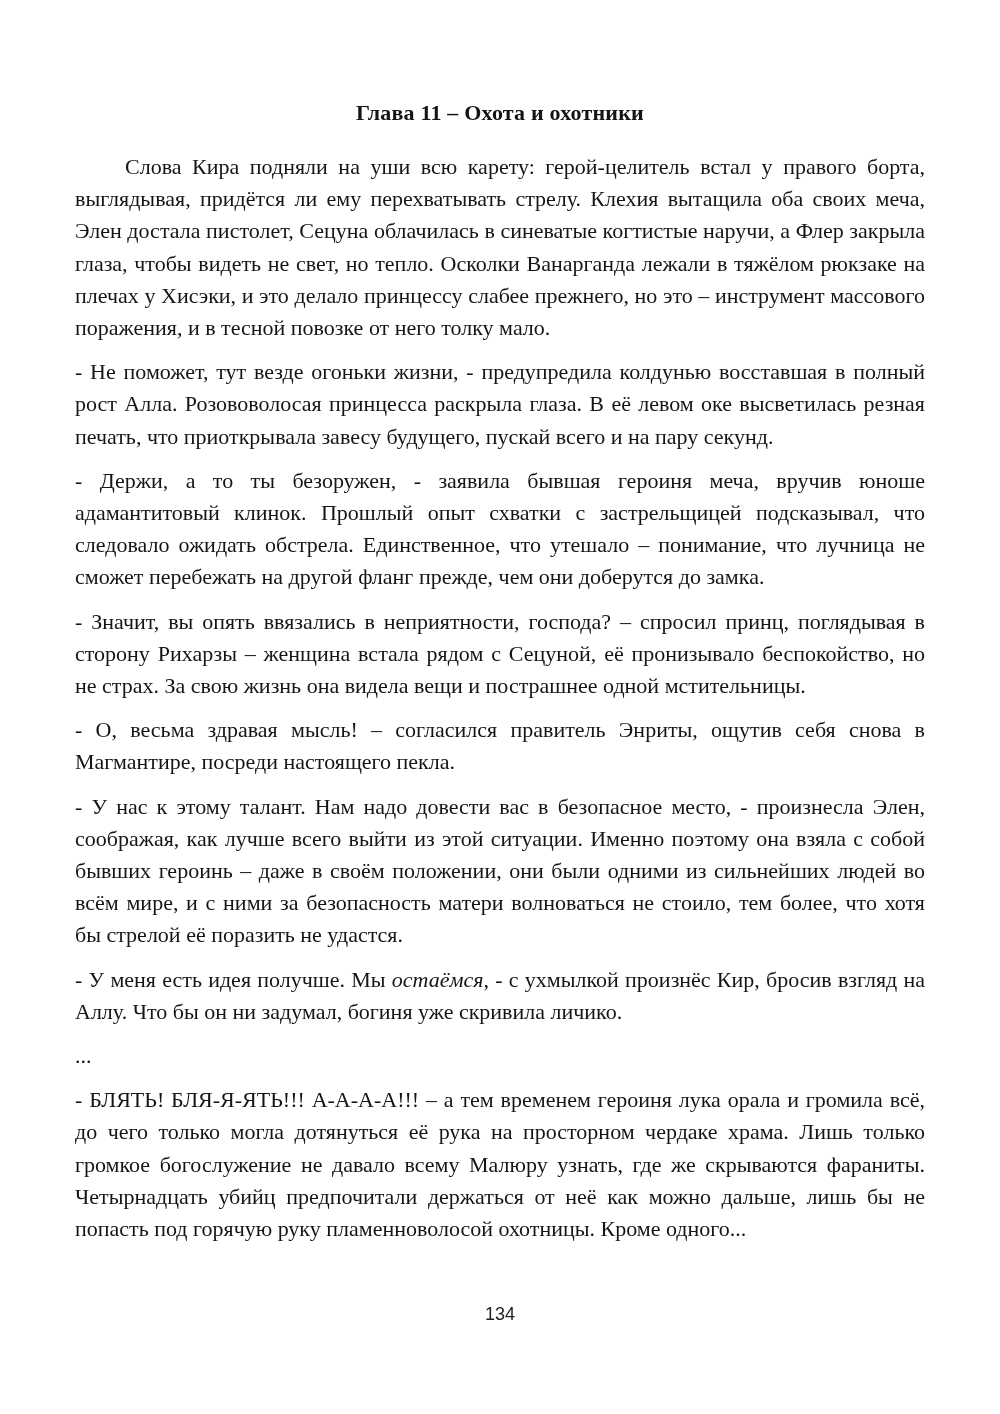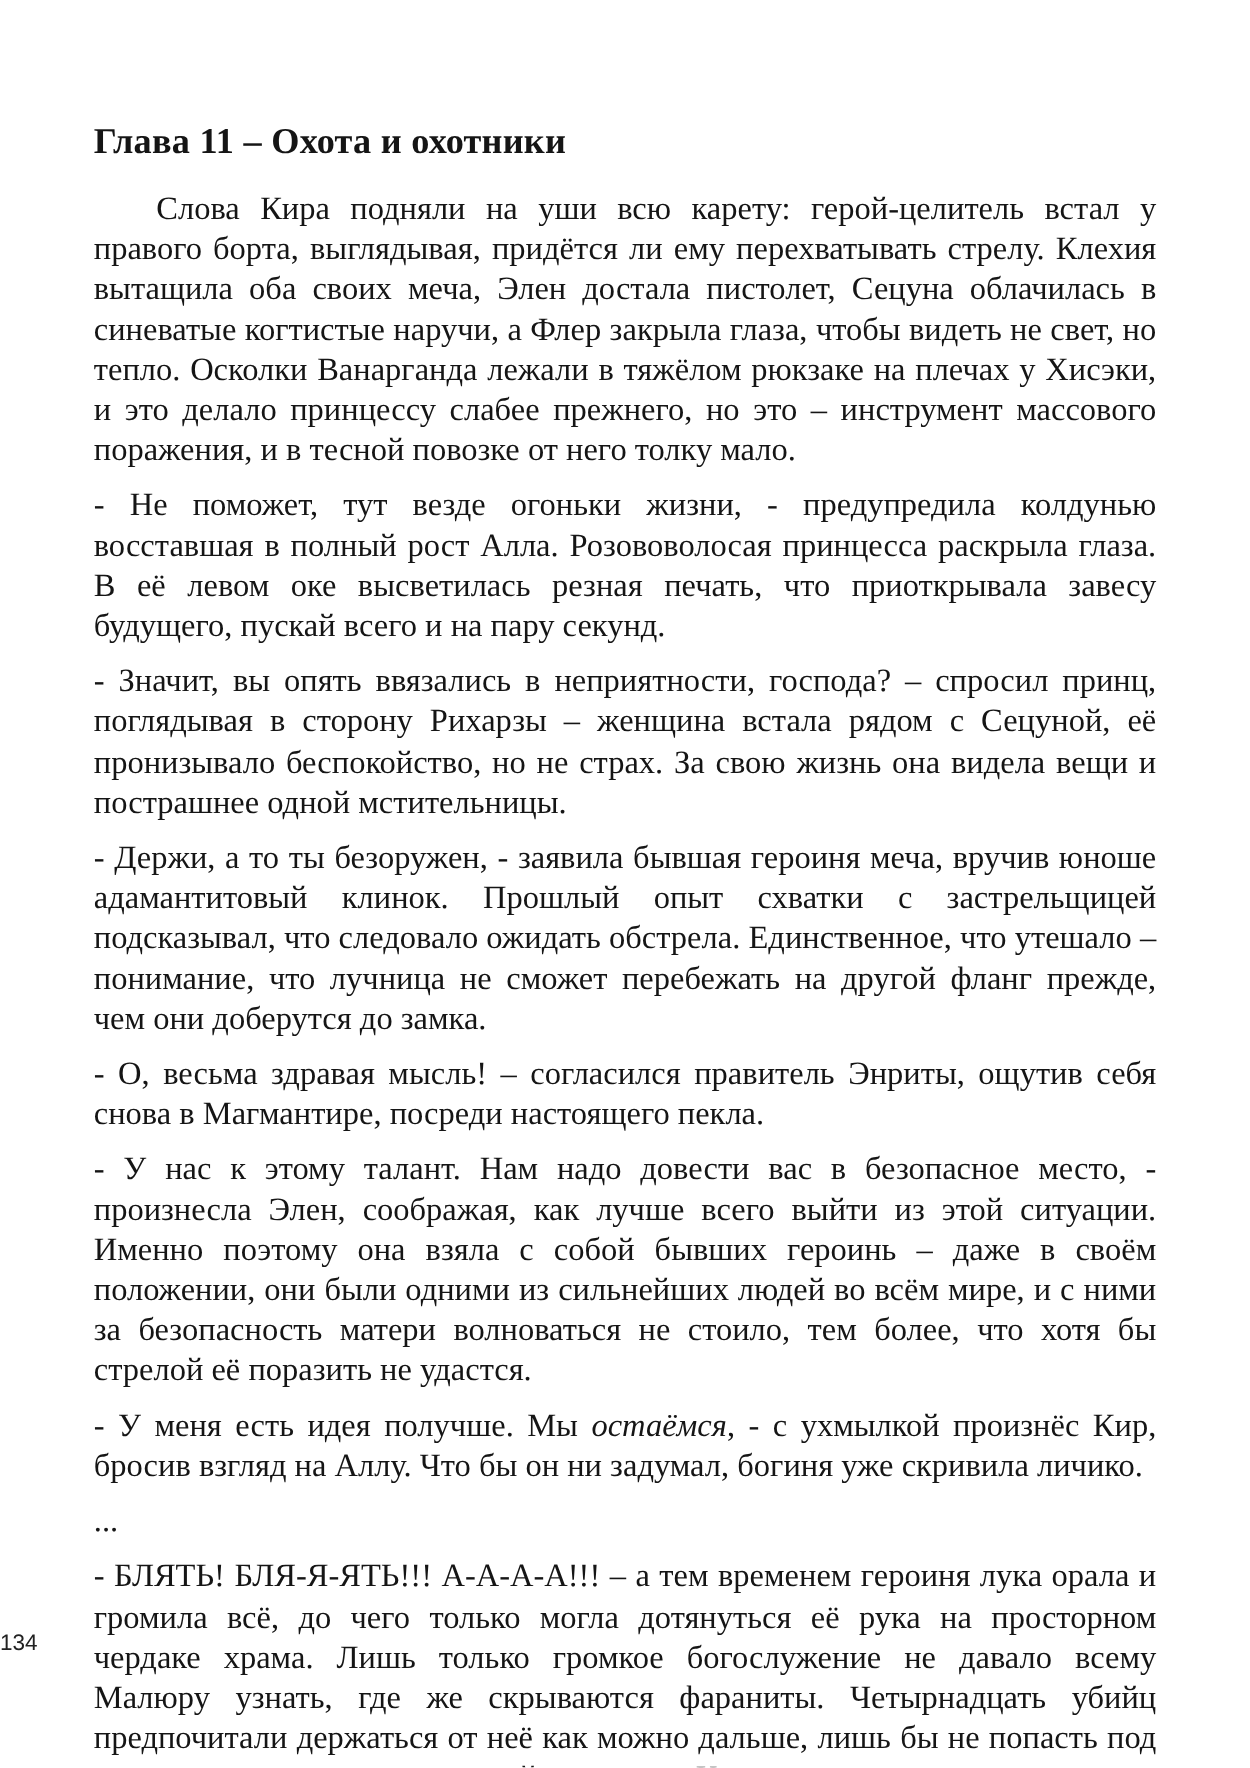--- a/index.html
+++ b/index.html
@@ -12,45 +12,46 @@
     width: 1000px;
     height: 1414px;
     background: #ffffff;
     box-sizing: border-box;
     padding: 97px 75px 0 75px;
     font-family: "Liberation Serif", serif;
     color: #151515;
     overflow: hidden;
   }
   h1.chapter-title {
-    font-size: 29px;
+    font-size: 22px;
     font-weight: bold;
+    text-align: center;
     margin: 0 0 22px 0;
     line-height: 32px;
     letter-spacing: 0.2px;
   }
   p.body-par {
-    font-size: 26px;
+    font-size: 22px;
     line-height: 32.2px;
     text-align: justify;
     margin: 0 0 12px 0;
   }
   p.body-par.indent {
     text-indent: 50px;
   }
   .emph {
     font-weight: normal;
     font-style: italic;
   }
   .page-footer {
     position: absolute;
     top: 1304px;
     left: 0;
     right: 0;
-    text-align: left;
+    text-align: center;
   }
   .page-number {
     font-family: "Liberation Sans", sans-serif;
     font-size: 18px;
     color: #222222;
   }
 </style>
 </head>
 <body>
 
@@ -60,25 +61,25 @@
 
   <p class="body-par indent">
     <span>Слова Кира подняли на уши всю карету: герой-целитель встал у правого борта, выглядывая, придётся ли ему перехватывать стрелу. Клехия вытащила оба своих меча, Элен достала пистолет, Сецуна облачилась в синеватые когтистые наручи, а Флер закрыла глаза, чтобы видеть не свет, но тепло. Осколки Ванарганда лежали в тяжёлом рюкзаке на плечах у Хисэки, и это делало принцессу слабее прежнего, но это – инструмент массового поражения, и в тесной повозке от него толку мало.</span>
   </p>
 
   <p class="body-par">
     <span>- Не поможет, тут везде огоньки жизни, - предупредила колдунью восставшая в полный рост Алла. Розововолосая принцесса раскрыла глаза. В её левом оке высветилась резная печать, что приоткрывала завесу будущего, пускай всего и на пару секунд.</span>
   </p>
 
   <p class="body-par">
-    <span>- Значит, вы опять ввязались в неприятности, господа? – спросил принц, поглядывая в сторону Рихарзы – женщина встала рядом с Сецуной, её пронизывало беспокойство, но не страх. За свою жизнь она видела вещи и пострашнее одной мстительницы.</span>
+    <span>- Держи, а то ты безоружен, - заявила бывшая героиня меча, вручив юноше адамантитовый клинок. Прошлый опыт схватки с застрельщицей подсказывал, что следовало ожидать обстрела. Единственное, что утешало – понимание, что лучница не сможет перебежать на другой фланг прежде, чем они доберутся до замка.</span>
   </p>
 
   <p class="body-par">
-    <span>- Держи, а то ты безоружен, - заявила бывшая героиня меча, вручив юноше адамантитовый клинок. Прошлый опыт схватки с застрельщицей подсказывал, что следовало ожидать обстрела. Единственное, что утешало – понимание, что лучница не сможет перебежать на другой фланг прежде, чем они доберутся до замка.</span>
+    <span>- Значит, вы опять ввязались в неприятности, господа? – спросил принц, поглядывая в сторону Рихарзы – женщина встала рядом с Сецуной, её пронизывало беспокойство, но не страх. За свою жизнь она видела вещи и пострашнее одной мстительницы.</span>
   </p>
 
   <p class="body-par">
     <span>- О, весьма здравая мысль! – согласился правитель Энриты, ощутив себя снова в Магмантире, посреди настоящего пекла.</span>
   </p>
 
   <p class="body-par">
     <span>- У нас к этому талант. Нам надо довести вас в безопасное место, - произнесла Элен, соображая, как лучше всего выйти из этой ситуации. Именно поэтому она взяла с собой бывших героинь – даже в своём положении, они были одними из сильнейших людей во всём мире, и с ними за безопасность матери волноваться не стоило, тем более, что хотя бы стрелой её поразить не удастся.</span>
   </p>
 

